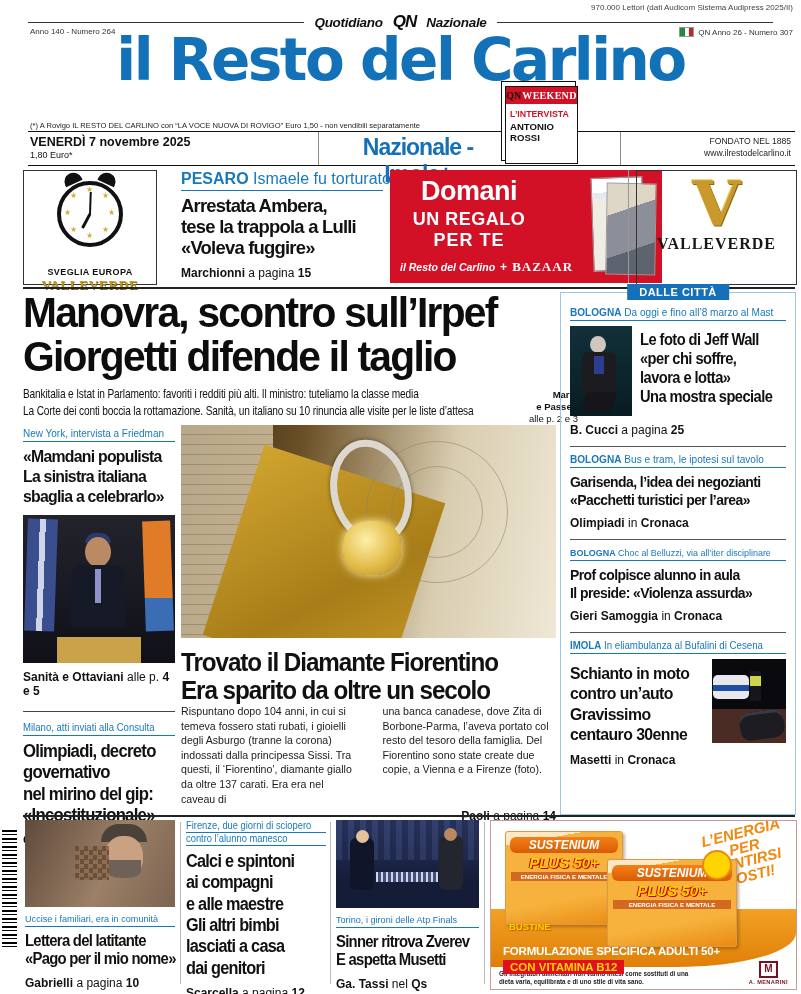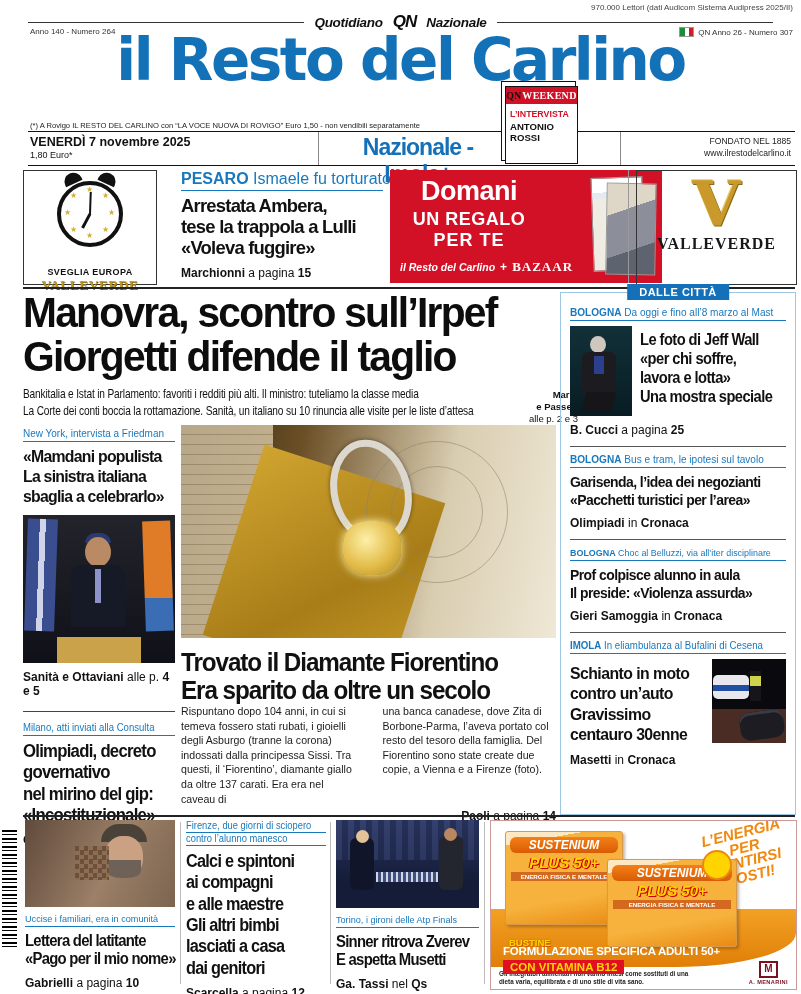--- a/index.html
+++ b/index.html
@@ -544,21 +544,21 @@
     </div>
     <div class="susbox sb2">
       <div class="burst"></div>
       <div class="brand">SUSTENIUM</div>
       <div class="plus">PLUS 50+</div>
       <div class="sub">ENERGIA FISICA E MENTALE</div>
     </div>
     <div class="susslogan pre">L’ENERGIA
 PER SENTIRSI
 TOSTI!</div>
-    <div class="suslab" style="left:18px;top:116px">BUSTINE</div>
+    <div class="suslab" style="left:18px;top:100px">BUSTINE</div>
     <div class="suslab" style="left:178px;top:112px">FLACONCINI</div>
     <div class="susclaim">FORMULAZIONE SPECIFICA ADULTI 50+</div>
     <div class="susvit">CON VITAMINA B12</div>
     <div class="susdisc">Gli integratori alimentari non vanno intesi come sostituti di una dieta varia, equilibrata e di uno stile di vita sano.</div>
     <div class="suslogo">
       <div class="mbox">M</div>
       <div class="mlbl">A. MENARINI</div>
     </div>
   </div>
 

